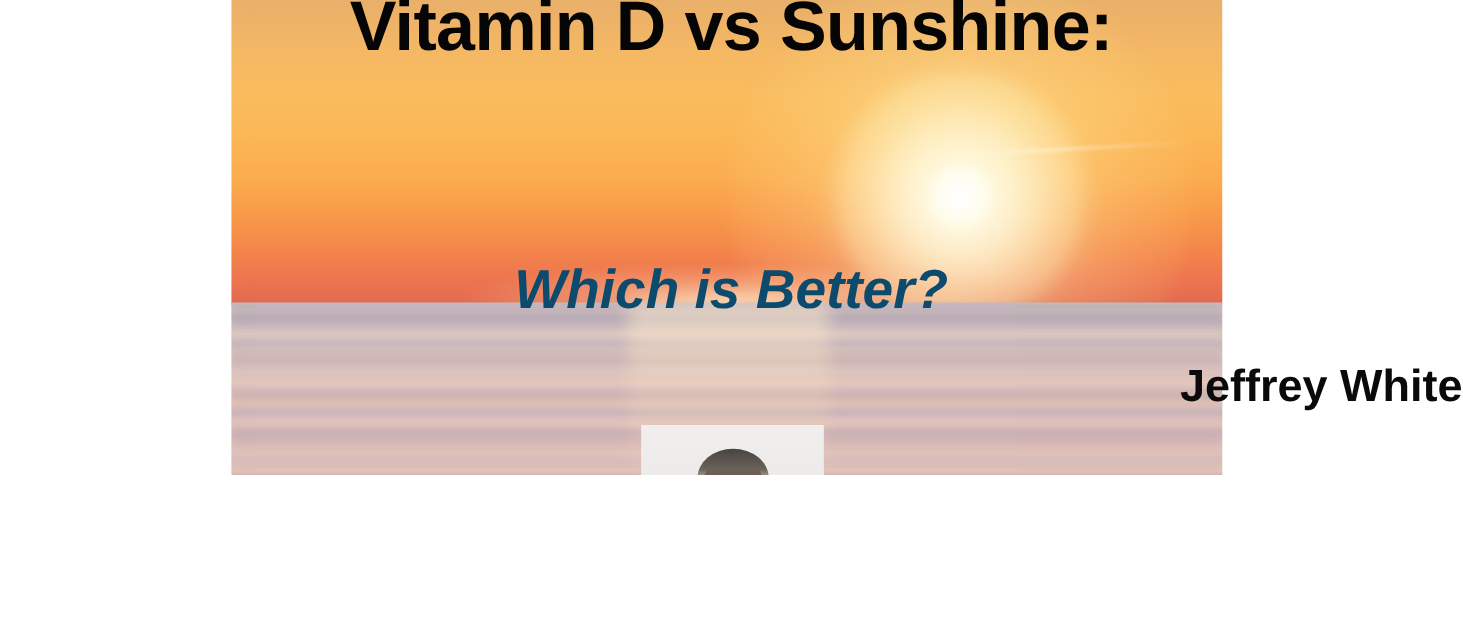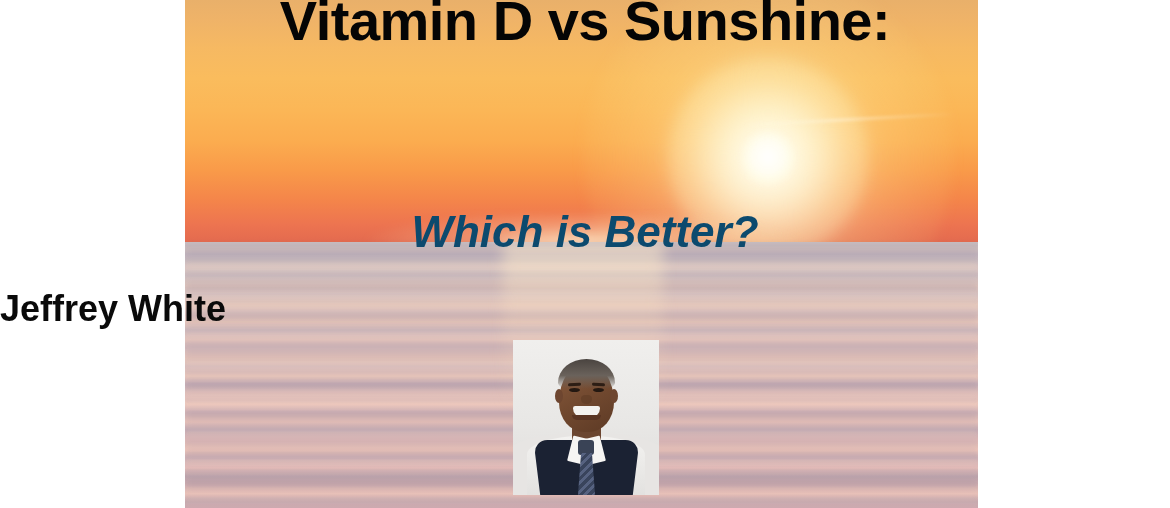--- a/index.html
+++ b/index.html
@@ -10,21 +10,21 @@
   body {
     width: 1170px;
     height: 508px;
     overflow: hidden;
     font-family: "Liberation Sans", sans-serif;
   }
 
   #slide {
     position: relative;
     width: 1170px;
-    height: 508px;
+    height: 380px;
     background: #ffffff;
     overflow: hidden;
   }
 
   
   #photo-backdrop {
     position: absolute;
     left: 185px;
     top: 0px;
     width: 793px;
@@ -231,21 +231,21 @@
     font-weight: 700;
     color: #0c4a6e;
     line-height: 1.05;
     white-space: nowrap;
   }
   .slide-author {
     position: absolute;
     left: 0;
     top: 290px;
     width: 1170px;
-    text-align: left;
+    text-align: right;
     font-size: 36px;
     font-weight: 700;
     color: #0a0a0a;
     line-height: 1.05;
     white-space: nowrap;
   }
 
   
   #portrait {
     position: absolute;

